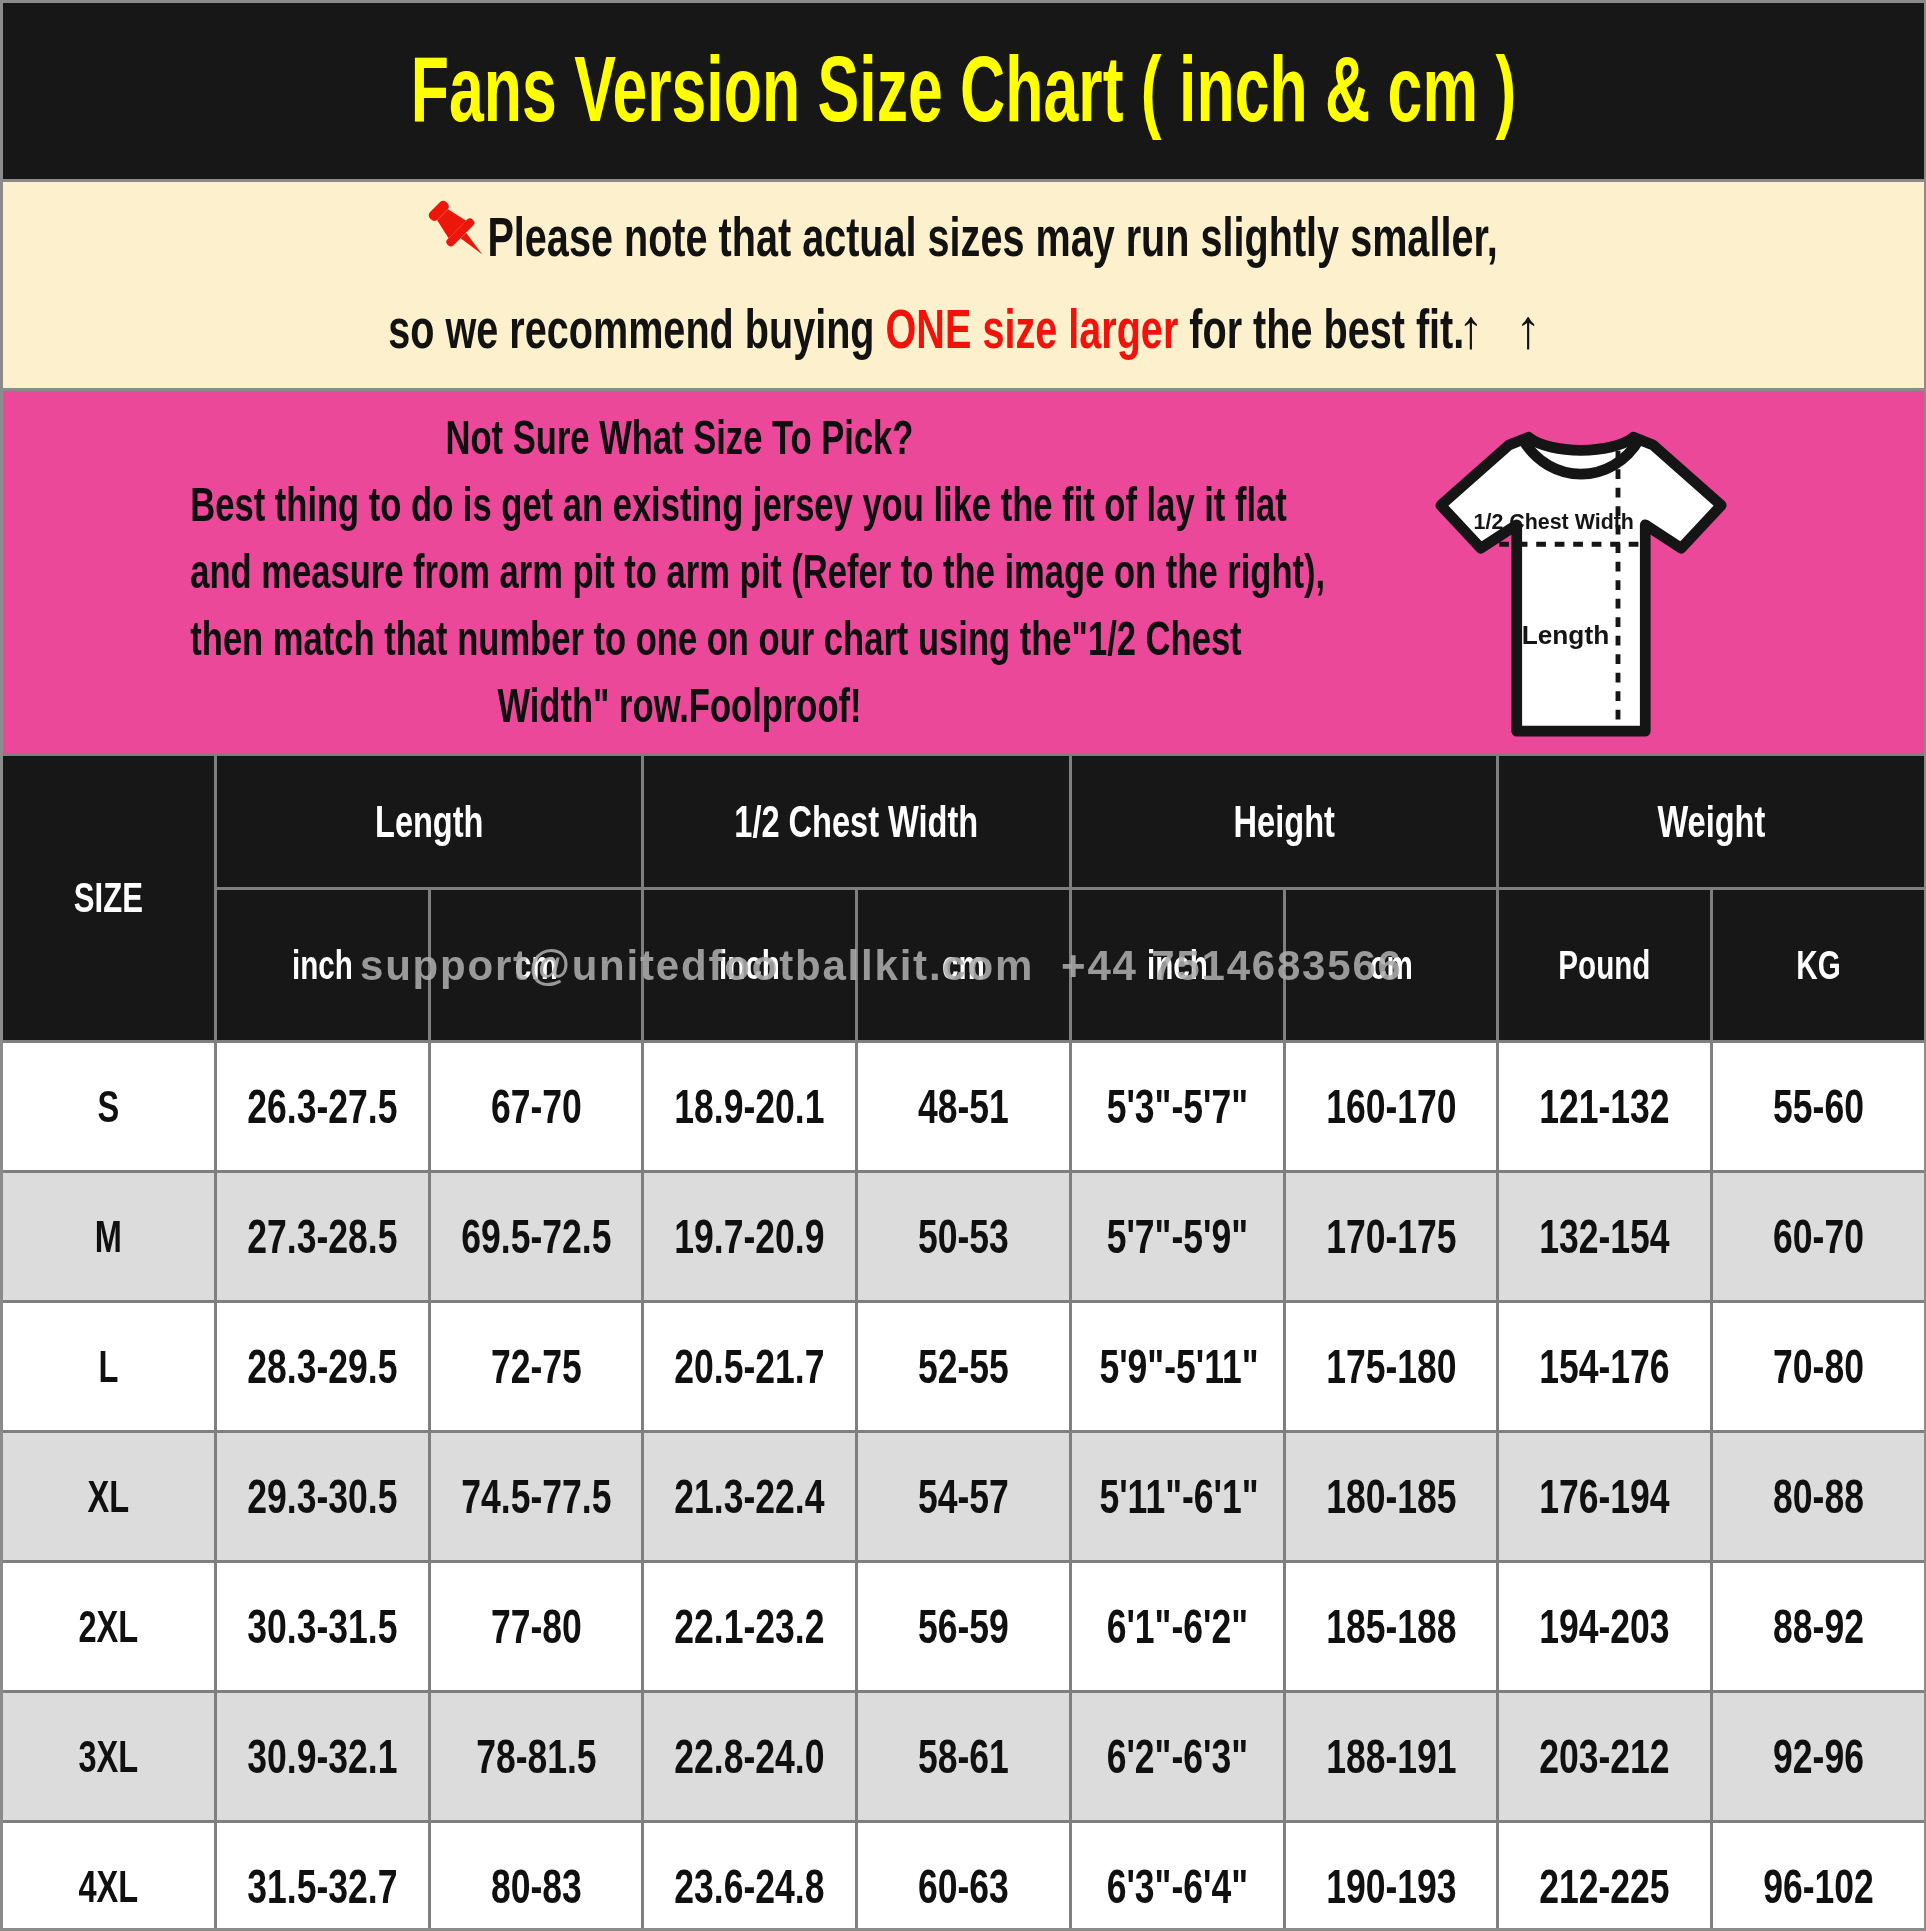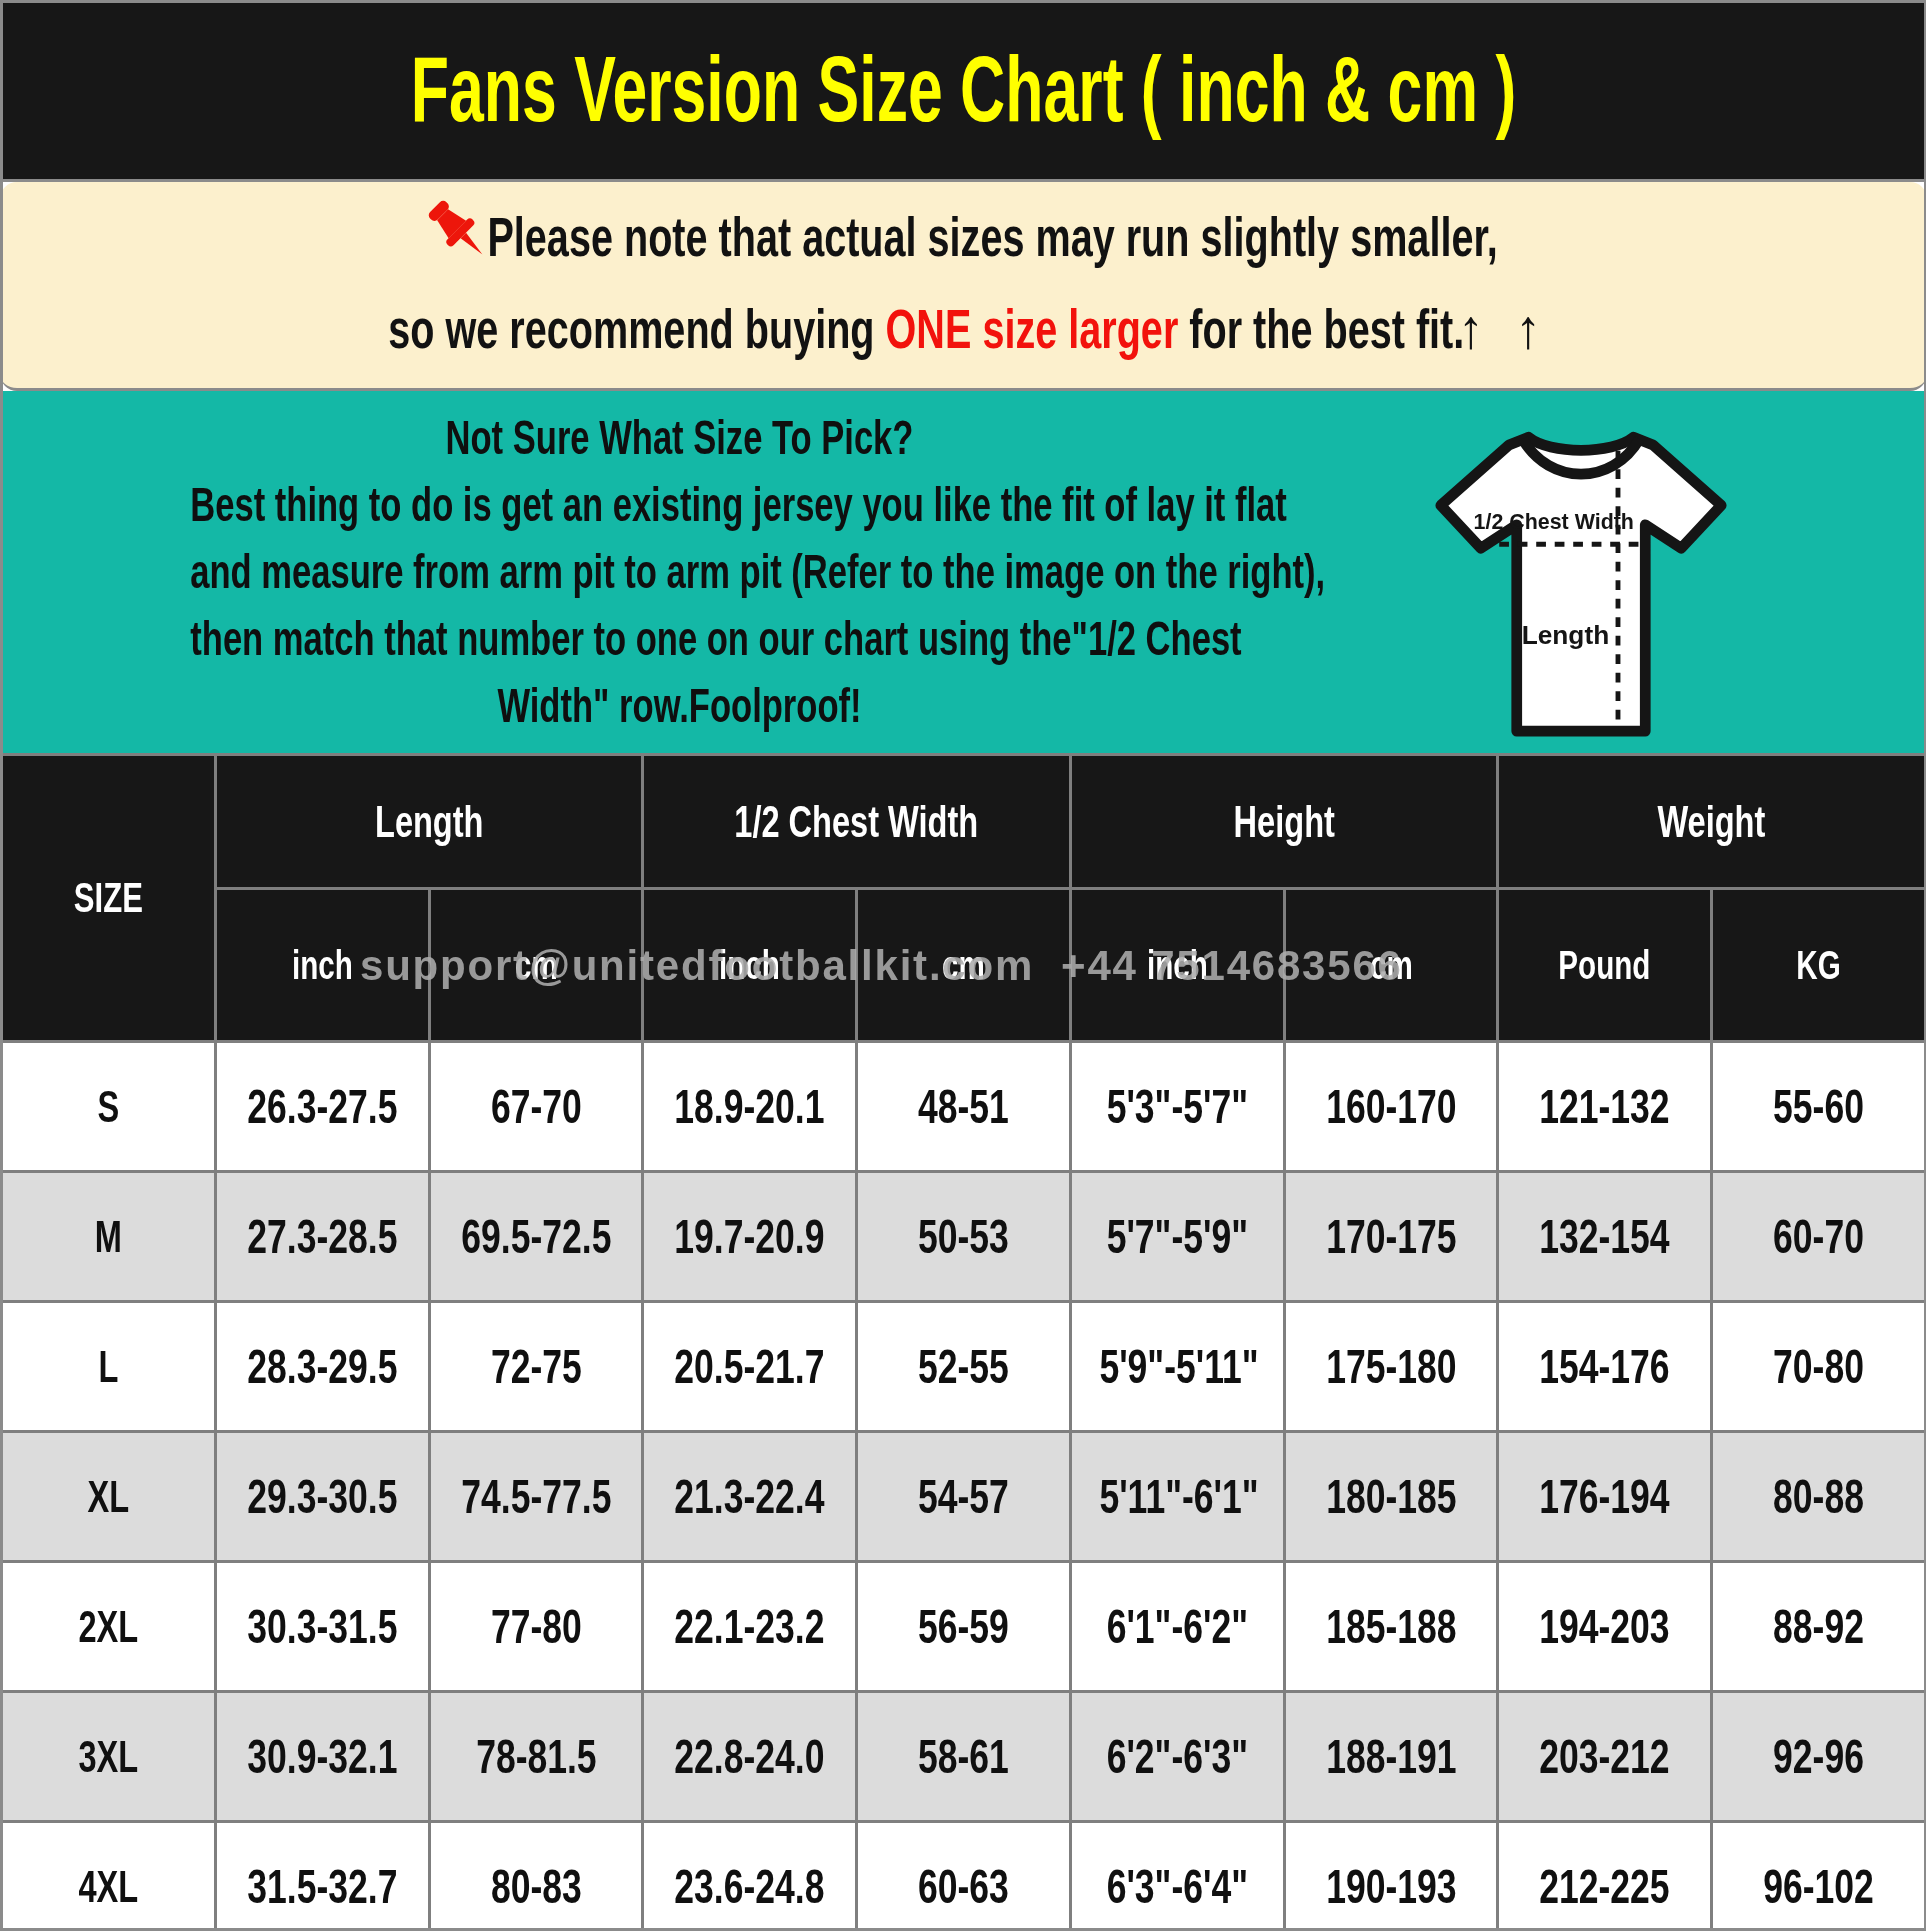--- a/index.html
+++ b/index.html
@@ -30,35 +30,34 @@
     font-size: 92px; color: #FFFF00;
     transform: scaleX(0.68);
     white-space: nowrap;
   }
   
   .note-banner {
     position: absolute; left: 0; top: 182px; width: 100%; height: 209px;
     background: #FCF0CD;
     border-bottom: 3.7px solid #8b8b8b;
     padding-top: 9.2px;
-    border-radius: 17px;
   }
   .note-line {
     height: 92px; line-height: 92px;
     text-align: center; font-size: 55px; color: #121212;
     transform: scaleX(0.72);
     white-space: nowrap;
   }
   .pin-svg { vertical-align: -14.7px; transform: scaleX(1.39); margin-right: 3.7px; }
   .red { color: #F2120C; }
   .arrows { display: inline-block; transform: scaleX(1.30); letter-spacing: 9.2px; margin-left: 5.5px; }
   
   .guide-section {
     position: absolute; left: 0; top: 391px; width: 100%; height: 362px;
-    background: #14b8a6;
+    background: #ec4899;
   }
   .guide-text { position: absolute; left: 0; top: 13px; width: 1359px; }
   .guide-line {
     height: 67px; line-height: 67px;
     text-align: center; font-size: 48px; color: #0f0f0f;
     transform: scaleX(0.72);
     white-space: nowrap;
   }
   .shirt-box { position: absolute; left: 1425px; top: 16.5px; width: 312px; height: 331px; }
   

